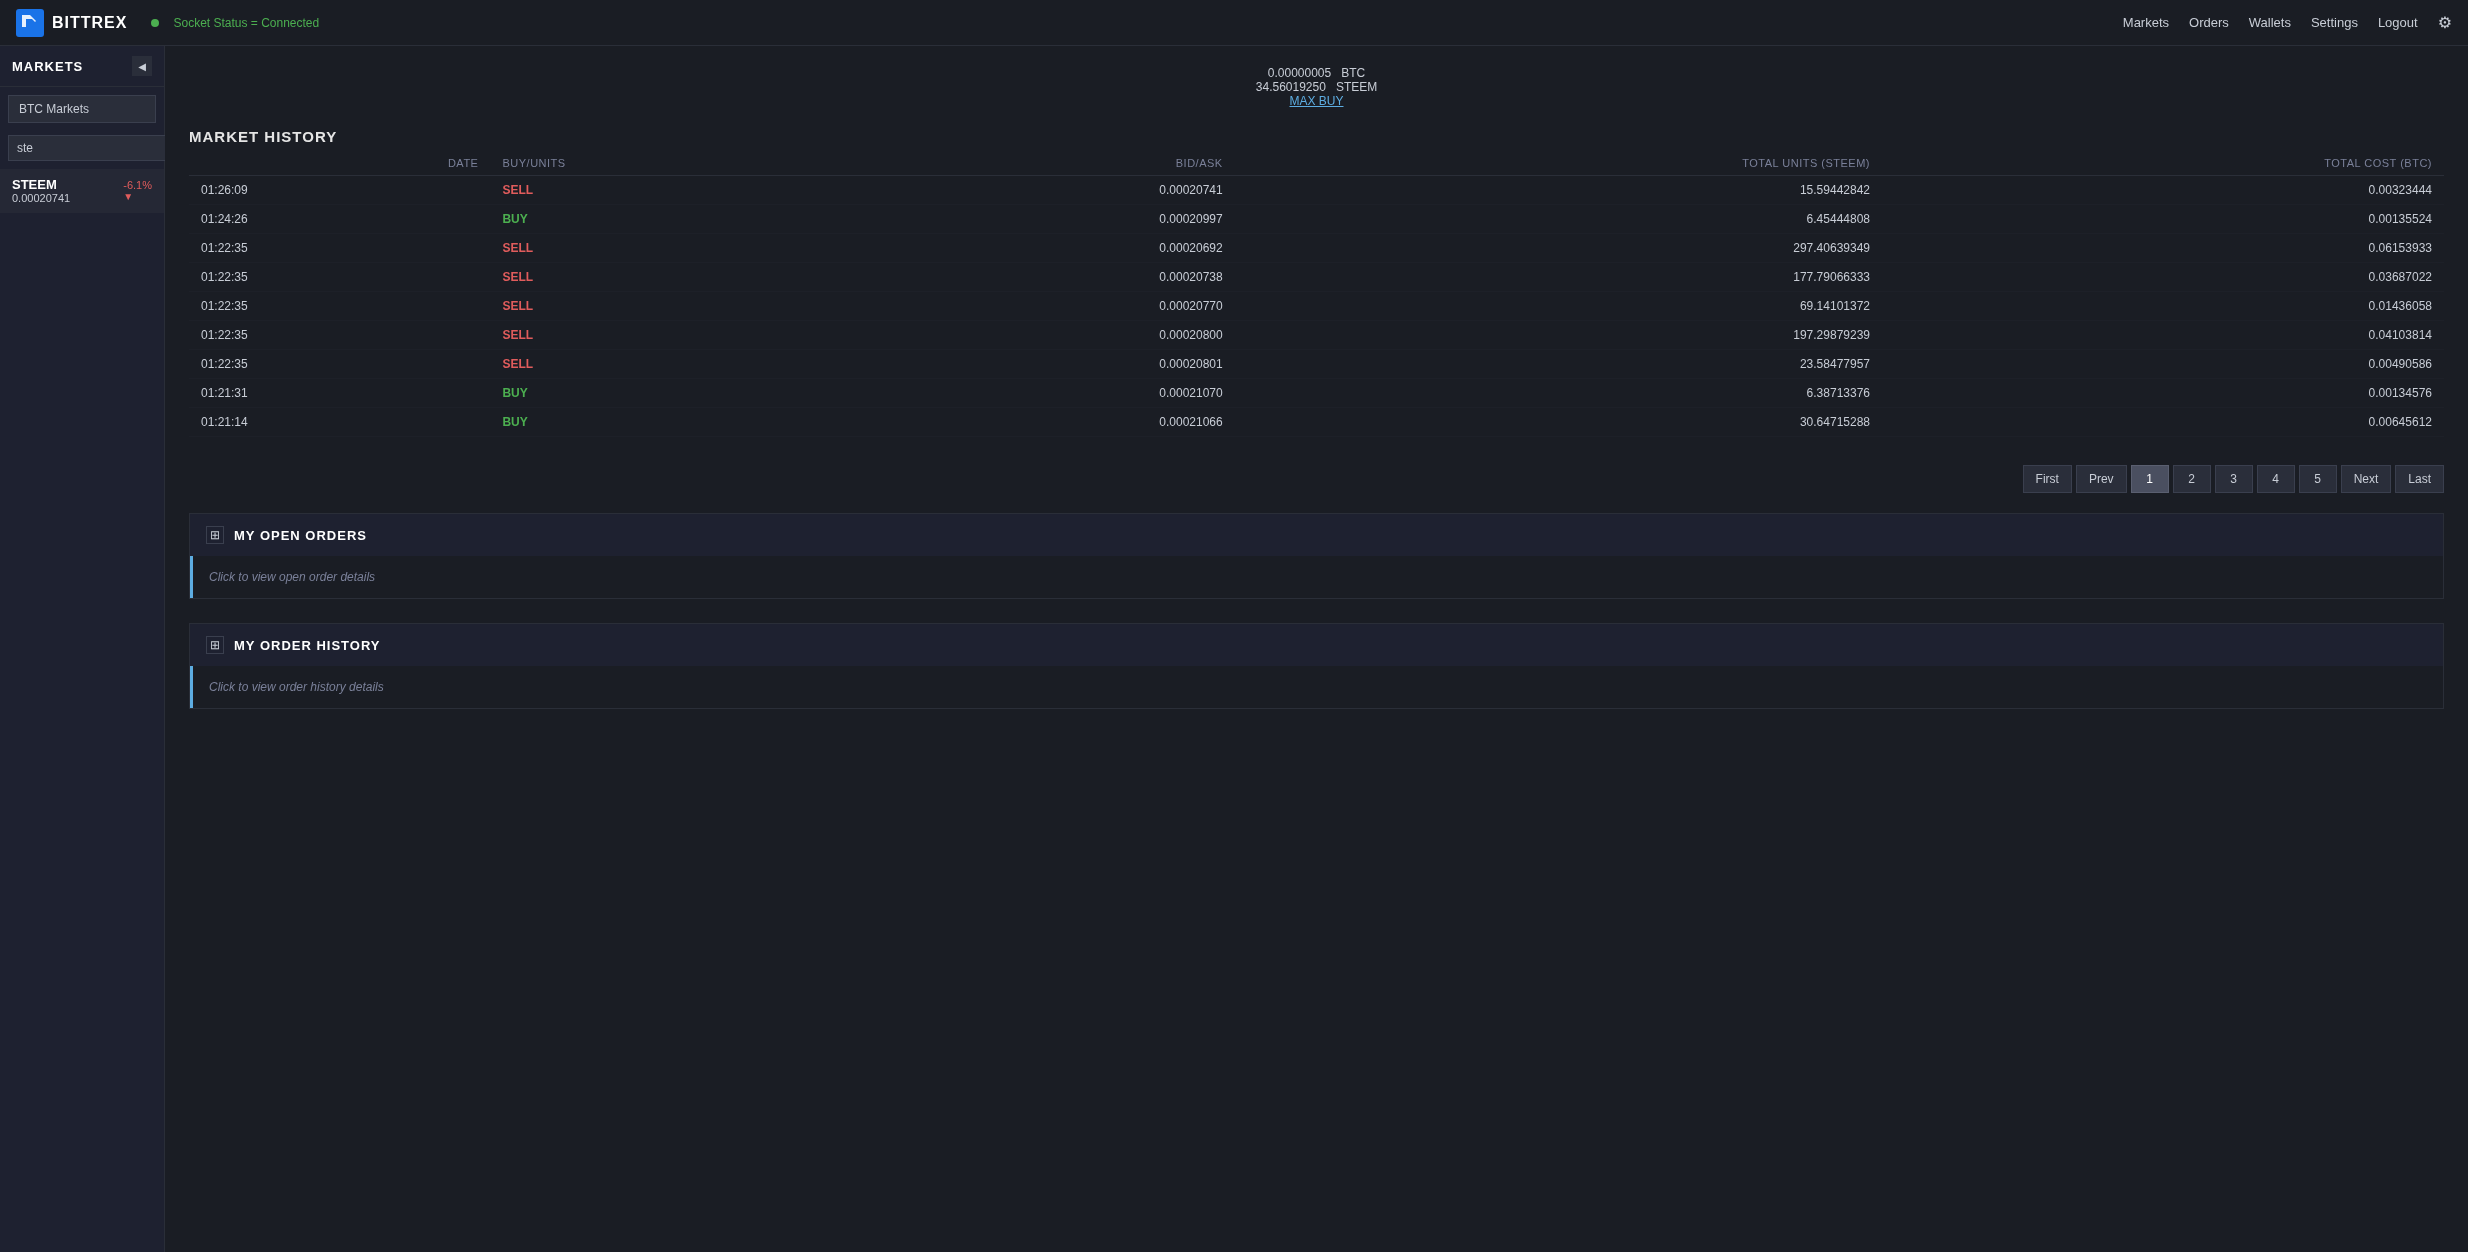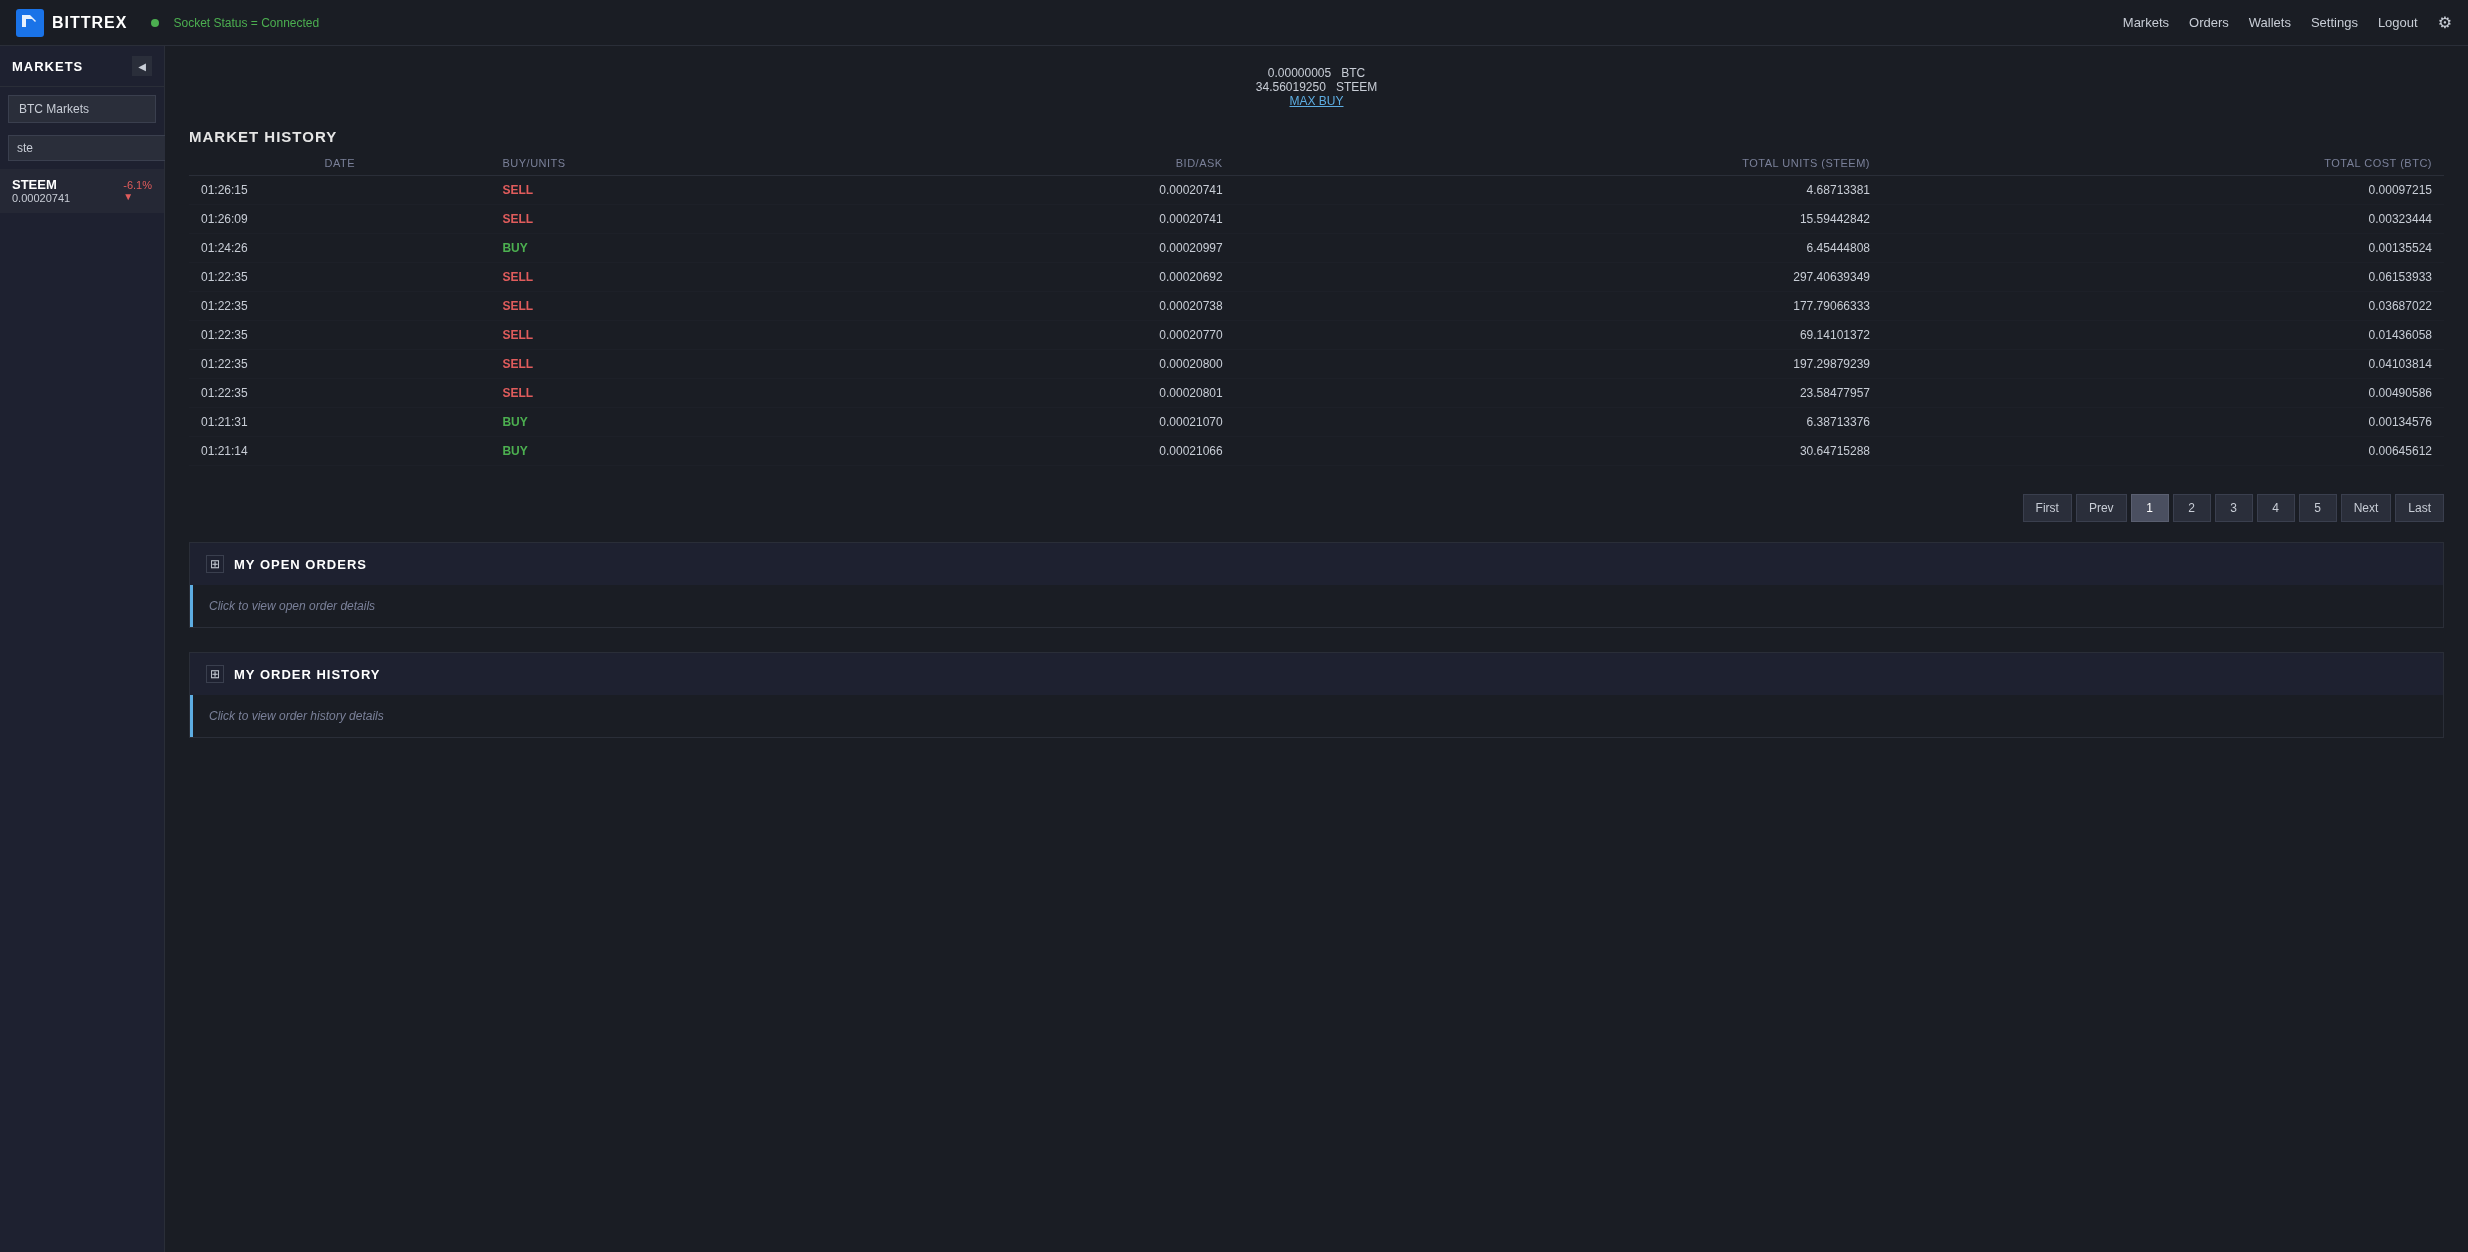--- a/index.html
+++ b/index.html
@@ -197,21 +197,21 @@
       border-bottom: 1px solid #2a2e38;
     }
     .history-table th {
       color: #7a8099;
       font-size: 11px;
       font-weight: normal;
       text-align: right;
       padding: 6px 12px;
       letter-spacing: 0.5px;
     }
-    .history-table th:first-child { text-align: center; }
+    .history-table th:first-child { text-align: right; }
     .history-table th:nth-child(2) { text-align: left; }
     .history-table td {
       padding: 7px 12px;
       text-align: right;
       font-size: 12px;
       color: #c8cdd6;
       border-bottom: 1px solid #22253060;
     }
     .history-table td:first-child { text-align: left; }
     .history-table td:nth-child(2) { text-align: left; }
@@ -364,27 +364,20 @@
         <thead>
           <tr>
             <th>DATE</th>
             <th>BUY/UNITS</th>
             <th>BID/ASK</th>
             <th>TOTAL UNITS (STEEM)</th>
             <th>TOTAL COST (BTC)</th>
           </tr>
         </thead>
         <tbody id="history-tbody">
-        <tr>
-      <td>01:26:15</td>
-      <td><span class="sell-label">SELL</span></td>
-      <td>0.00020741</td>
-      <td>4.68713381</td>
-      <td>0.00097215</td>
-    </tr>
             <tr>
       <td>01:26:09</td>
       <td><span class="sell-label">SELL</span></td>
       <td>0.00020741</td>
       <td>15.59442842</td>
       <td>0.00323444</td>
     </tr>
             <tr>
       <td>01:24:26</td>
       <td><span class="buy-label">BUY</span></td>

